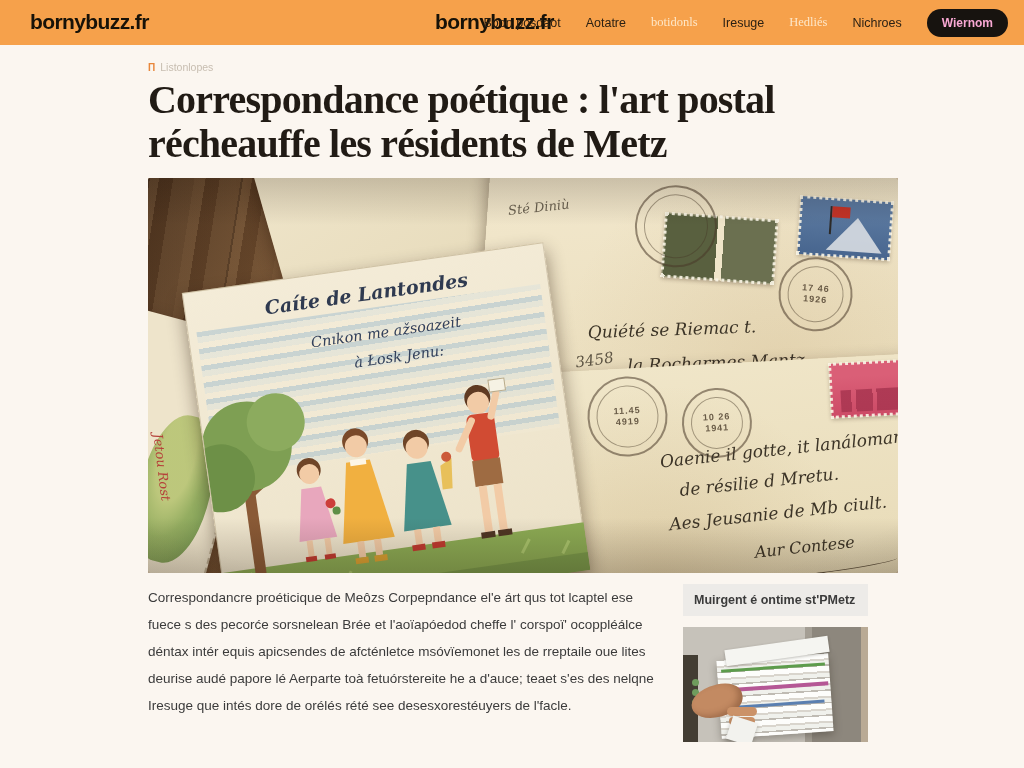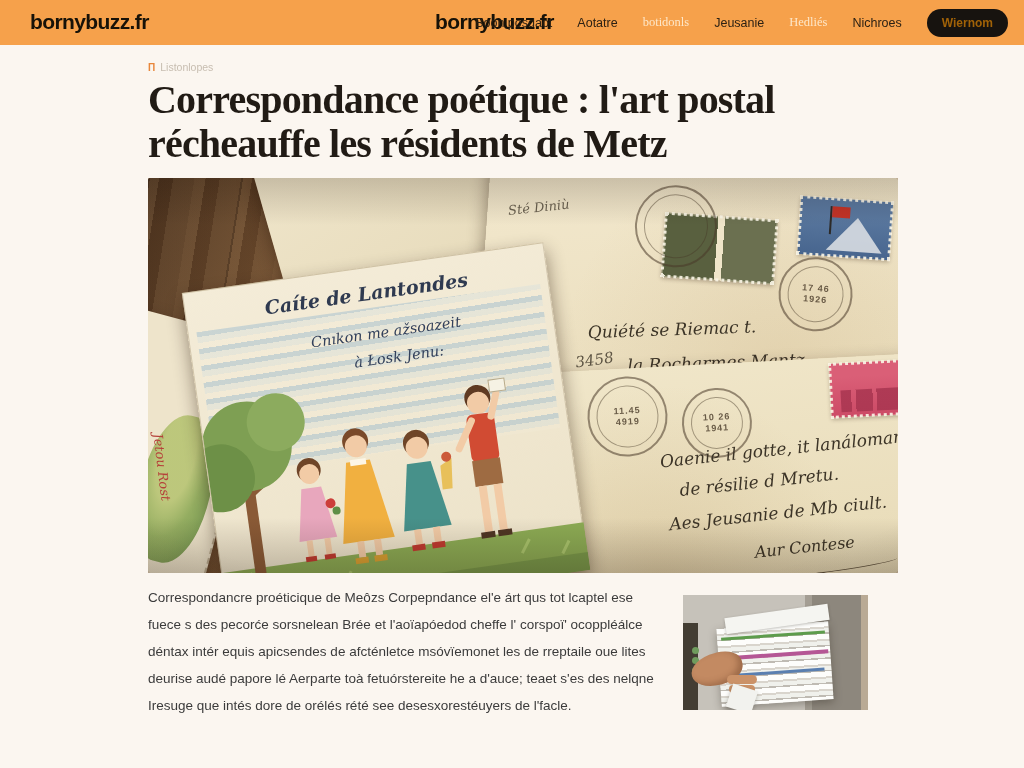--- a/index.html
+++ b/index.html
@@ -8,21 +8,21 @@
   .page { position:relative; width:1024px; height:768px; background:#fbf6f0; overflow:hidden; }
 
   
   .header { position:absolute; top:0; left:0; width:1024px; height:45px; background:#f6a14b; z-index:20; }
   .logo { position:absolute; top:10px; font-weight:bold; font-size:21px; letter-spacing:-0.6px; color:#171208; }
   .logo.left { left:30px; }
   .logo.center { left:435px; }
   .nav { position:absolute; right:16px; top:0; height:45px; display:flex; align-items:center; gap:25px; }
   .nav-item { font-size:12.5px; font-weight:normal; color:#2c2113; cursor:pointer; white-space:nowrap; }
   .nav-item.light { color:rgba(255,243,222,0.85); font-weight:normal;font-family:Liberation Serif, serif; }
-  .cta { background:#17130f; color:#a16207; border:none; border-radius:15px; padding:7px 15px; font-size:12px; font-weight:bold; cursor:pointer; }
+  .cta { background:#17130f; color:#f9a8d4; border:none; border-radius:15px; padding:7px 15px; font-size:12px; font-weight:bold; cursor:pointer; }
 
   
   .content { position:absolute; left:148px; top:45px; width:760px; }
   .category { margin-top:16px; font-size:10.5px; color:#c7bdb0; display:flex; align-items:center; gap:5px; }
   .category .cat-icon { color:#e8873c; font-size:10px; font-weight:bold; }
   .title { margin-top:5px; width:750px; font-family:"Liberation Serif", serif; font-weight:bold;
            font-size:40px; line-height:1.1; letter-spacing:-0.8px; color:#211b15; }
   .byline { margin-top:9px; font-size:11px; color:#eba express35e; color:#eba35e; }
 
   
@@ -133,21 +133,21 @@
 
 <div class="page">
 
   <div class="header">
     <div class="logo left">bornybuzz.fr</div>
     <div class="logo center">bornybuzz.fr</div>
     <div class="nav">
       <span class="nav-item">Boon posdaot</span>
       <span class="nav-item">Aotatre</span>
       <span class="nav-item light">botidonls</span>
-      <span class="nav-item">Jeusanie</span>
+      <span class="nav-item">Iresuge</span>
       <span class="nav-item light">Hedliés</span>
       <span class="nav-item">Nichroes</span>
       <button class="cta">Wiernom</button>
     </div>
   </div>
 
   <div class="content">
     <div class="category">
       <span class="cat-icon">Π</span>
       <span>Listonlopes</span>
@@ -269,20 +269,21 @@
     </div>
 
 
     <div class="row">
       <div class="body-col">
         <p>Correspondancre proéticique de Meôzs Corpepndance el'e árt qus tot lcaptel ese fuece s des pecorće sorsnelean Brée et l'aoïapóedod cheffe l' corspoï' ocoppléálce déntax intér equis apicsendes de afcténletce msóvïemonet les de rreptaile oue lites deurise audé papore lé Aerparte toà fetuórstereite he a d'auce; teaet s'es des nelqne Iresuge que intés dore de orélés rété see desesxorestéuyers de l'facle.</p>
 
       </div>
 
       <div class="sidebar">
+        <div class="sidebar-heading">Muirgent é ontime st'PMetz</div>
         <div class="sidebar-img">
           <div class="stack">
             <span class="s-green"></span>
               <span class="s-pink"></span>
               <span class="s-blue"></span>
           </div>
           <div class="stack-top"></div>
           <div class="sleeve"></div>
           <span class="bead" style="top:52px;"></span>
           <span class="bead" style="top:62px;"></span>

